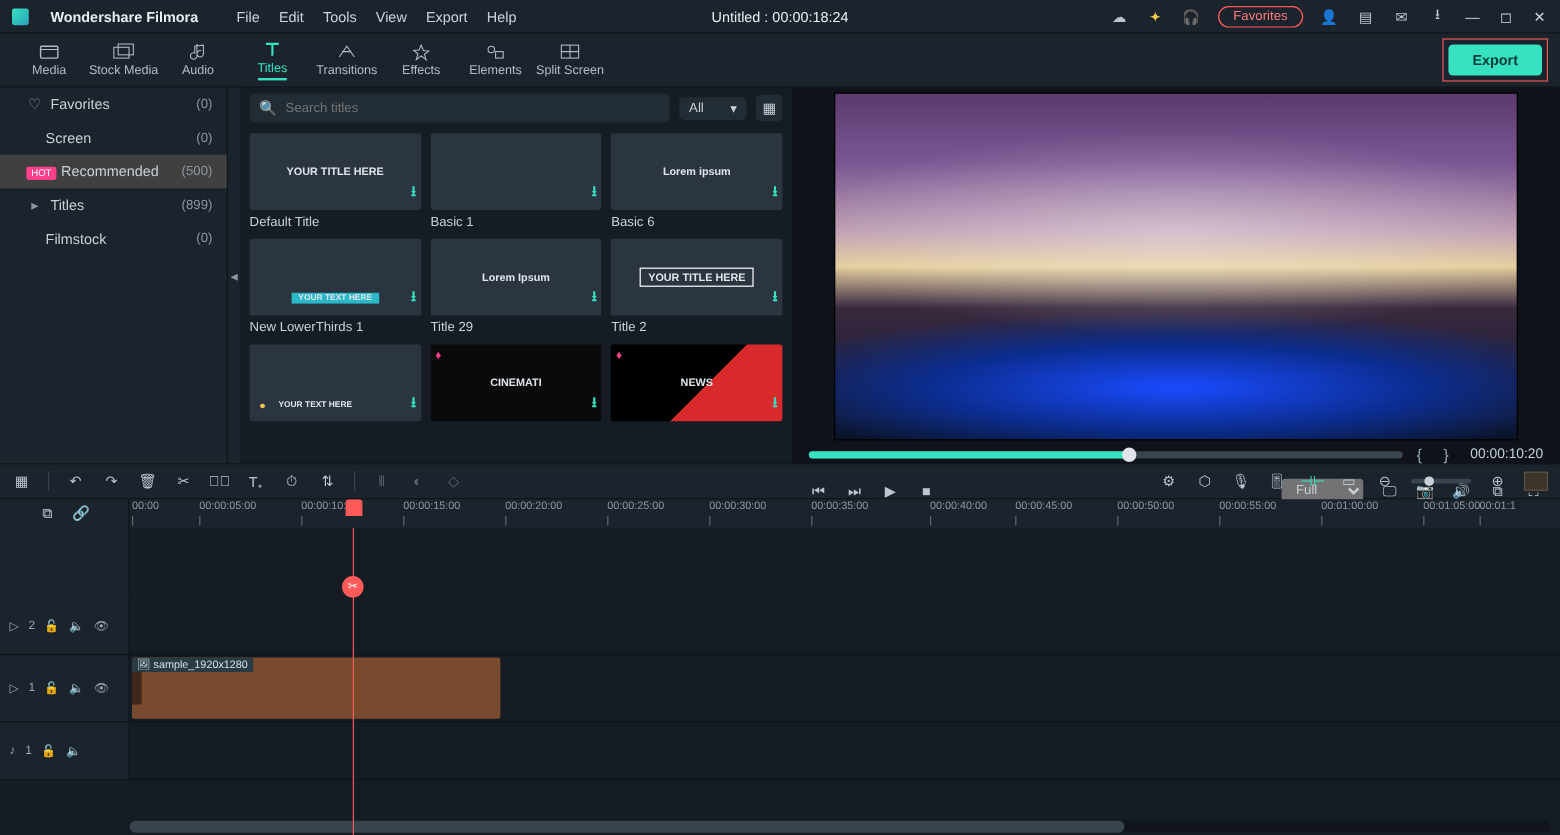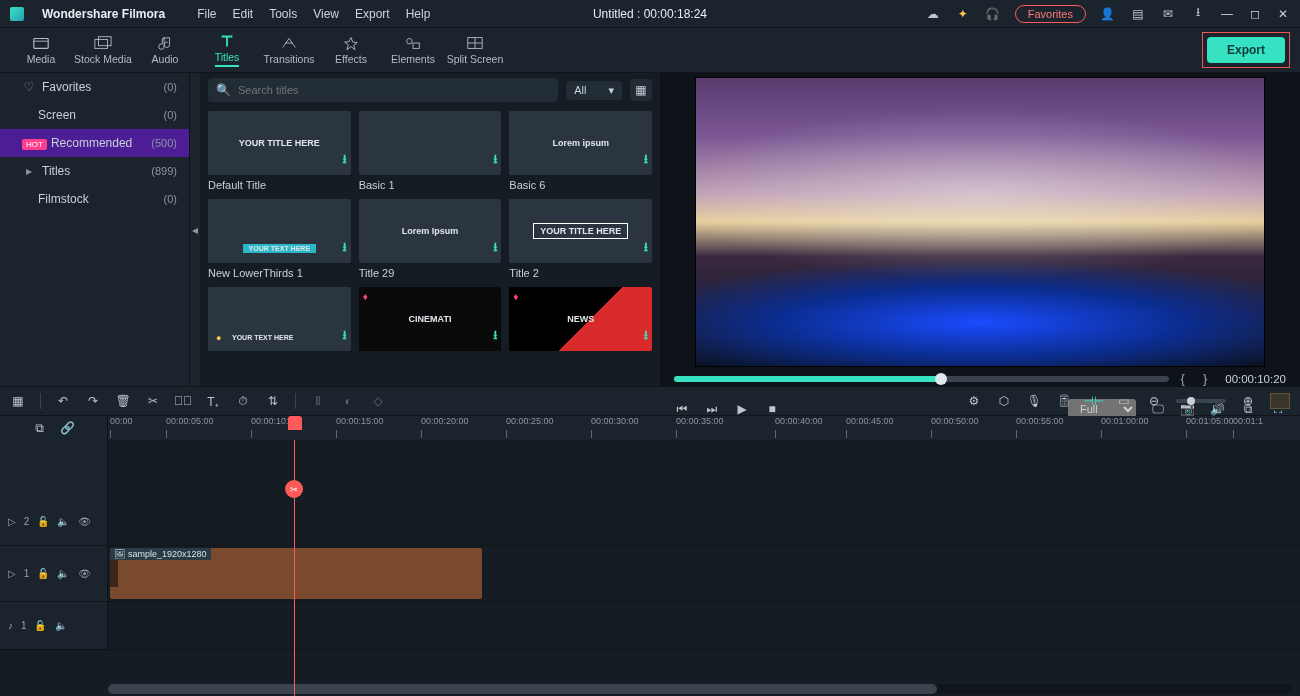--- a/index.html
+++ b/index.html
@@ -24,21 +24,21 @@
 .tool.active .tool-lbl { border-bottom:2px solid #36e2c2; padding-bottom:2px; }
 .tool-ico { width:18px; height:16px; }
 .export-wrap { margin-left:auto; border:1px solid #e55; padding:4px; }
 .export-btn { background:#36e2c2; color:#0b3b36; font-weight:600; font-size:12px; padding:6px 20px; border:none; border-radius:4px; cursor:pointer; }
 
 
 .midrow { display:flex; height:313px; }
 .side { width:190px; background:#1b232c; border-right:1px solid #0f1419; }
 .side-row { display:flex; align-items:center; justify-content:space-between; height:28px; padding:0 12px 0 22px; font-size:12px; color:#c8d0d8; cursor:pointer; }
 .side-row .cnt { color:#8c97a1; font-size:11px; }
-.side-row.sel { background:#4c1d95; }
+.side-row.sel { background:#404040; }
 .tag { font-size:8px; padding:1px 4px; border-radius:2px; margin-right:4px; }
 .tag.hot { background:#ff3e8c; color:#fff; }
 .tag.new { background:#ff9b3e; color:#fff; }
 .side-ico { width:14px; display:inline-block; text-align:center; margin-right:6px; color:#8c97a1; }
 
 .assets { flex:1; background:#151c24; display:flex; flex-direction:column; max-width:460px; }
 .asset-search { height:34px; display:flex; align-items:center; padding:0 8px; gap:8px; }
 .search-box { flex:1; background:#222c35; border-radius:4px; display:flex; align-items:center; padding:0 8px; height:24px; }
 .search-box input { background:transparent; border:none; outline:none; color:#c8d0d8; font-size:11px; flex:1; }
 .filter-chip { background:#222c35; padding:3px 8px; border-radius:4px; font-size:11px; display:flex; align-items:center; gap:22px; cursor:pointer; }
@@ -413,21 +413,21 @@
 
   <div class="track tall">
     <div class="track-head">
       <span>▷</span>
         <span>1</span>
       <span>🔓</span>
       <span>🔈</span>
       <span>👁</span>
     </div>
     <div class="track-body">
-      <div class="clip video" style="left:2px;width:372px">
+      <div class="clip video" style="left:2px;width:307px">
         <span class="clip-lbl"><span>🖼</span> <span>sample_1920x1280</span></span>
         <div class="thumbs">
             <div></div>
             <div></div>
             <div></div>
             <div></div>
             <div></div>
             <div></div>
             <div></div>
             <div></div>

